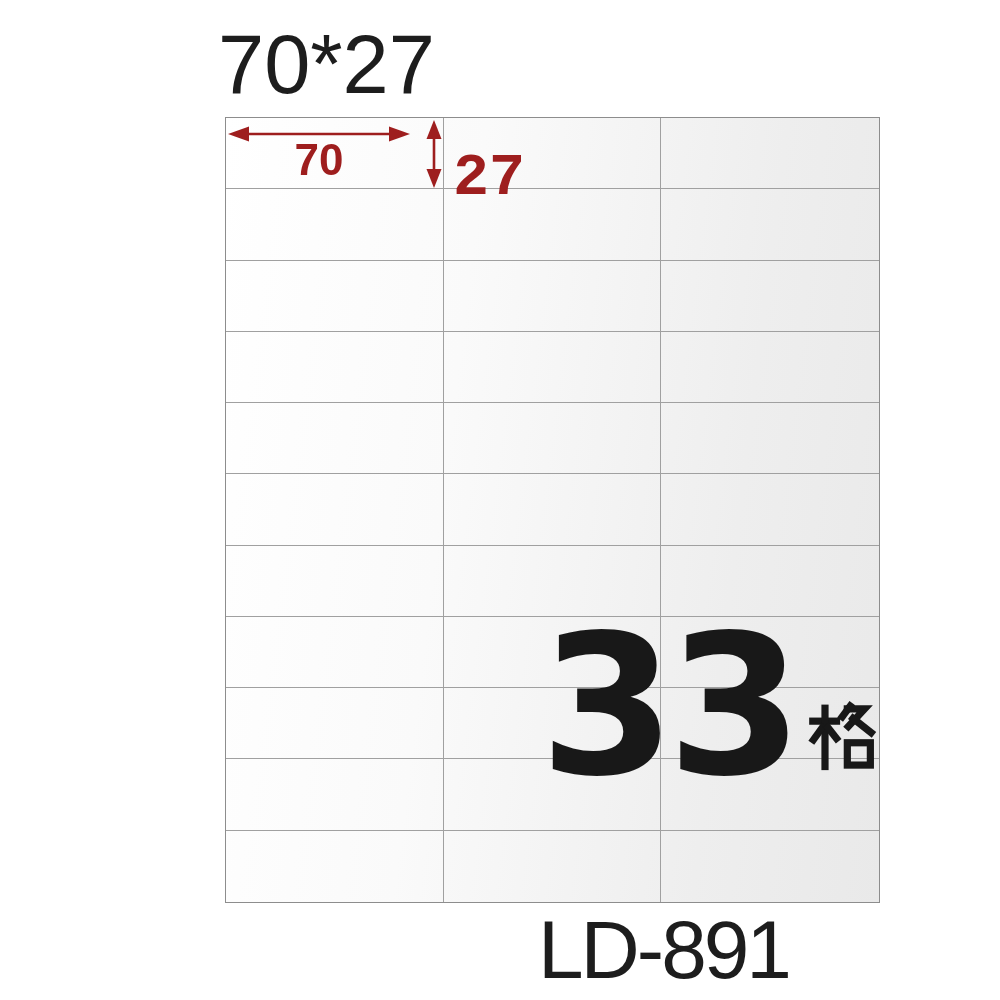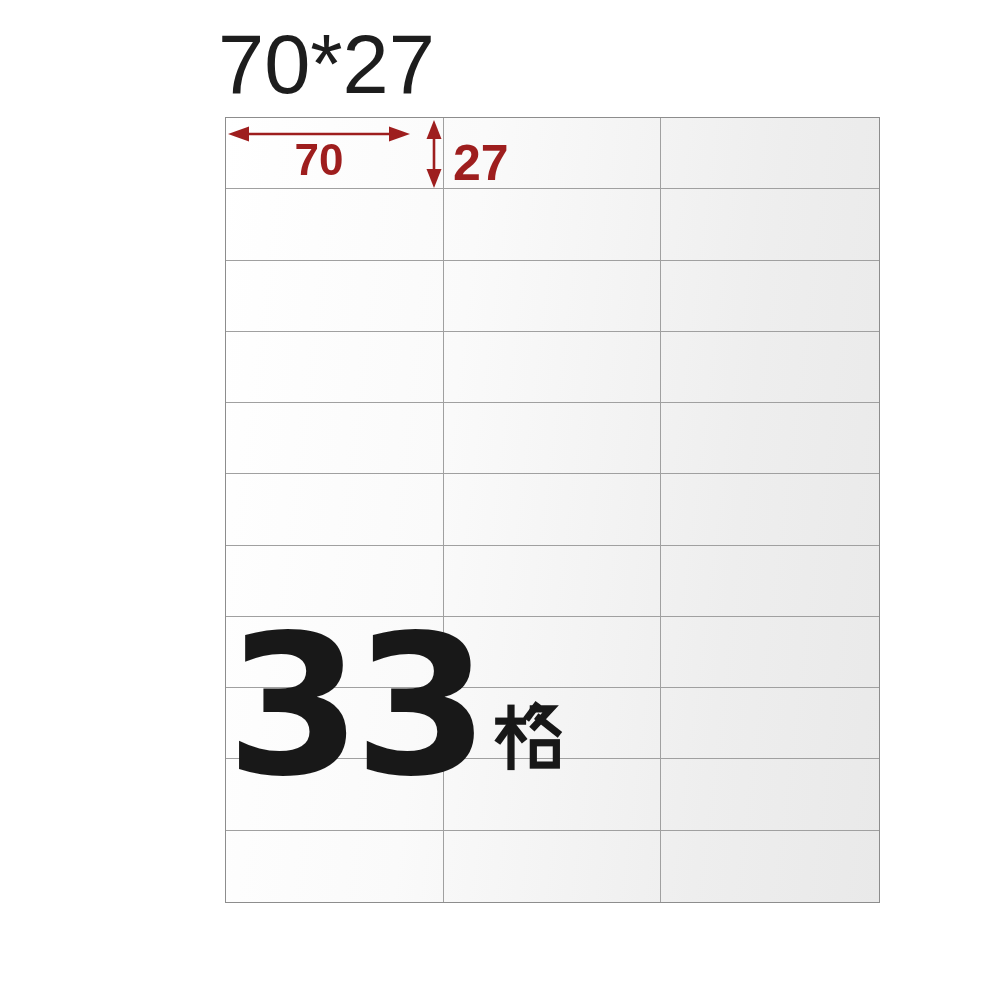--- a/index.html
+++ b/index.html
@@ -55,30 +55,31 @@
   .v-arrow { position: absolute; left: 193px; top: 0px; }
   .dim-w-label {
     position: absolute;
     left: 0px; top: 20px; width: 186px;
     text-align: center;
     font-size: 44px; font-weight: bold; line-height: 1;
     color: var(--dim-red, #9e1e1e);
   }
   .dim-h-label {
     position: absolute;
-    left: 227px; top: 20px;
-    font-size: 50px; font-weight: bold; line-height: 1;
+    left: 227px; top: 30px;
+    font-size: 60px; font-weight: bold; line-height: 1;
     color: var(--dim-red, #9e1e1e);
+    font-family: Liberation Mono, monospace;
   }
 
   
   .count {
     position: absolute;
     left: 0px; top: 490px; width: 100%;
-    text-align: left;
+    text-align: right;
     line-height: 1;
     color: #181818;
     white-space: nowrap;
   }
   .count-num {
     font-family: "DejaVu Sans", "Liberation Sans", sans-serif;
     font-size: 195px;
     font-weight: bold;
     letter-spacing: -8px;
   }
@@ -178,14 +179,15 @@
           <line x1="26" y1="33" x2="44" y2="56"></line>
           <line x1="63" y1="3" x2="46" y2="26"></line>
           <path d="M51,11 L80,11 L54,39"></path>
           <line x1="60" y1="21" x2="93" y2="47"></line>
           <rect x="56" y="58" width="32" height="31"></rect>
         </g>
       </svg>
     </div>
   </div>
 
+  <div class="product-code">LD-891</div>
 
 </div>
 
 </body></html>

